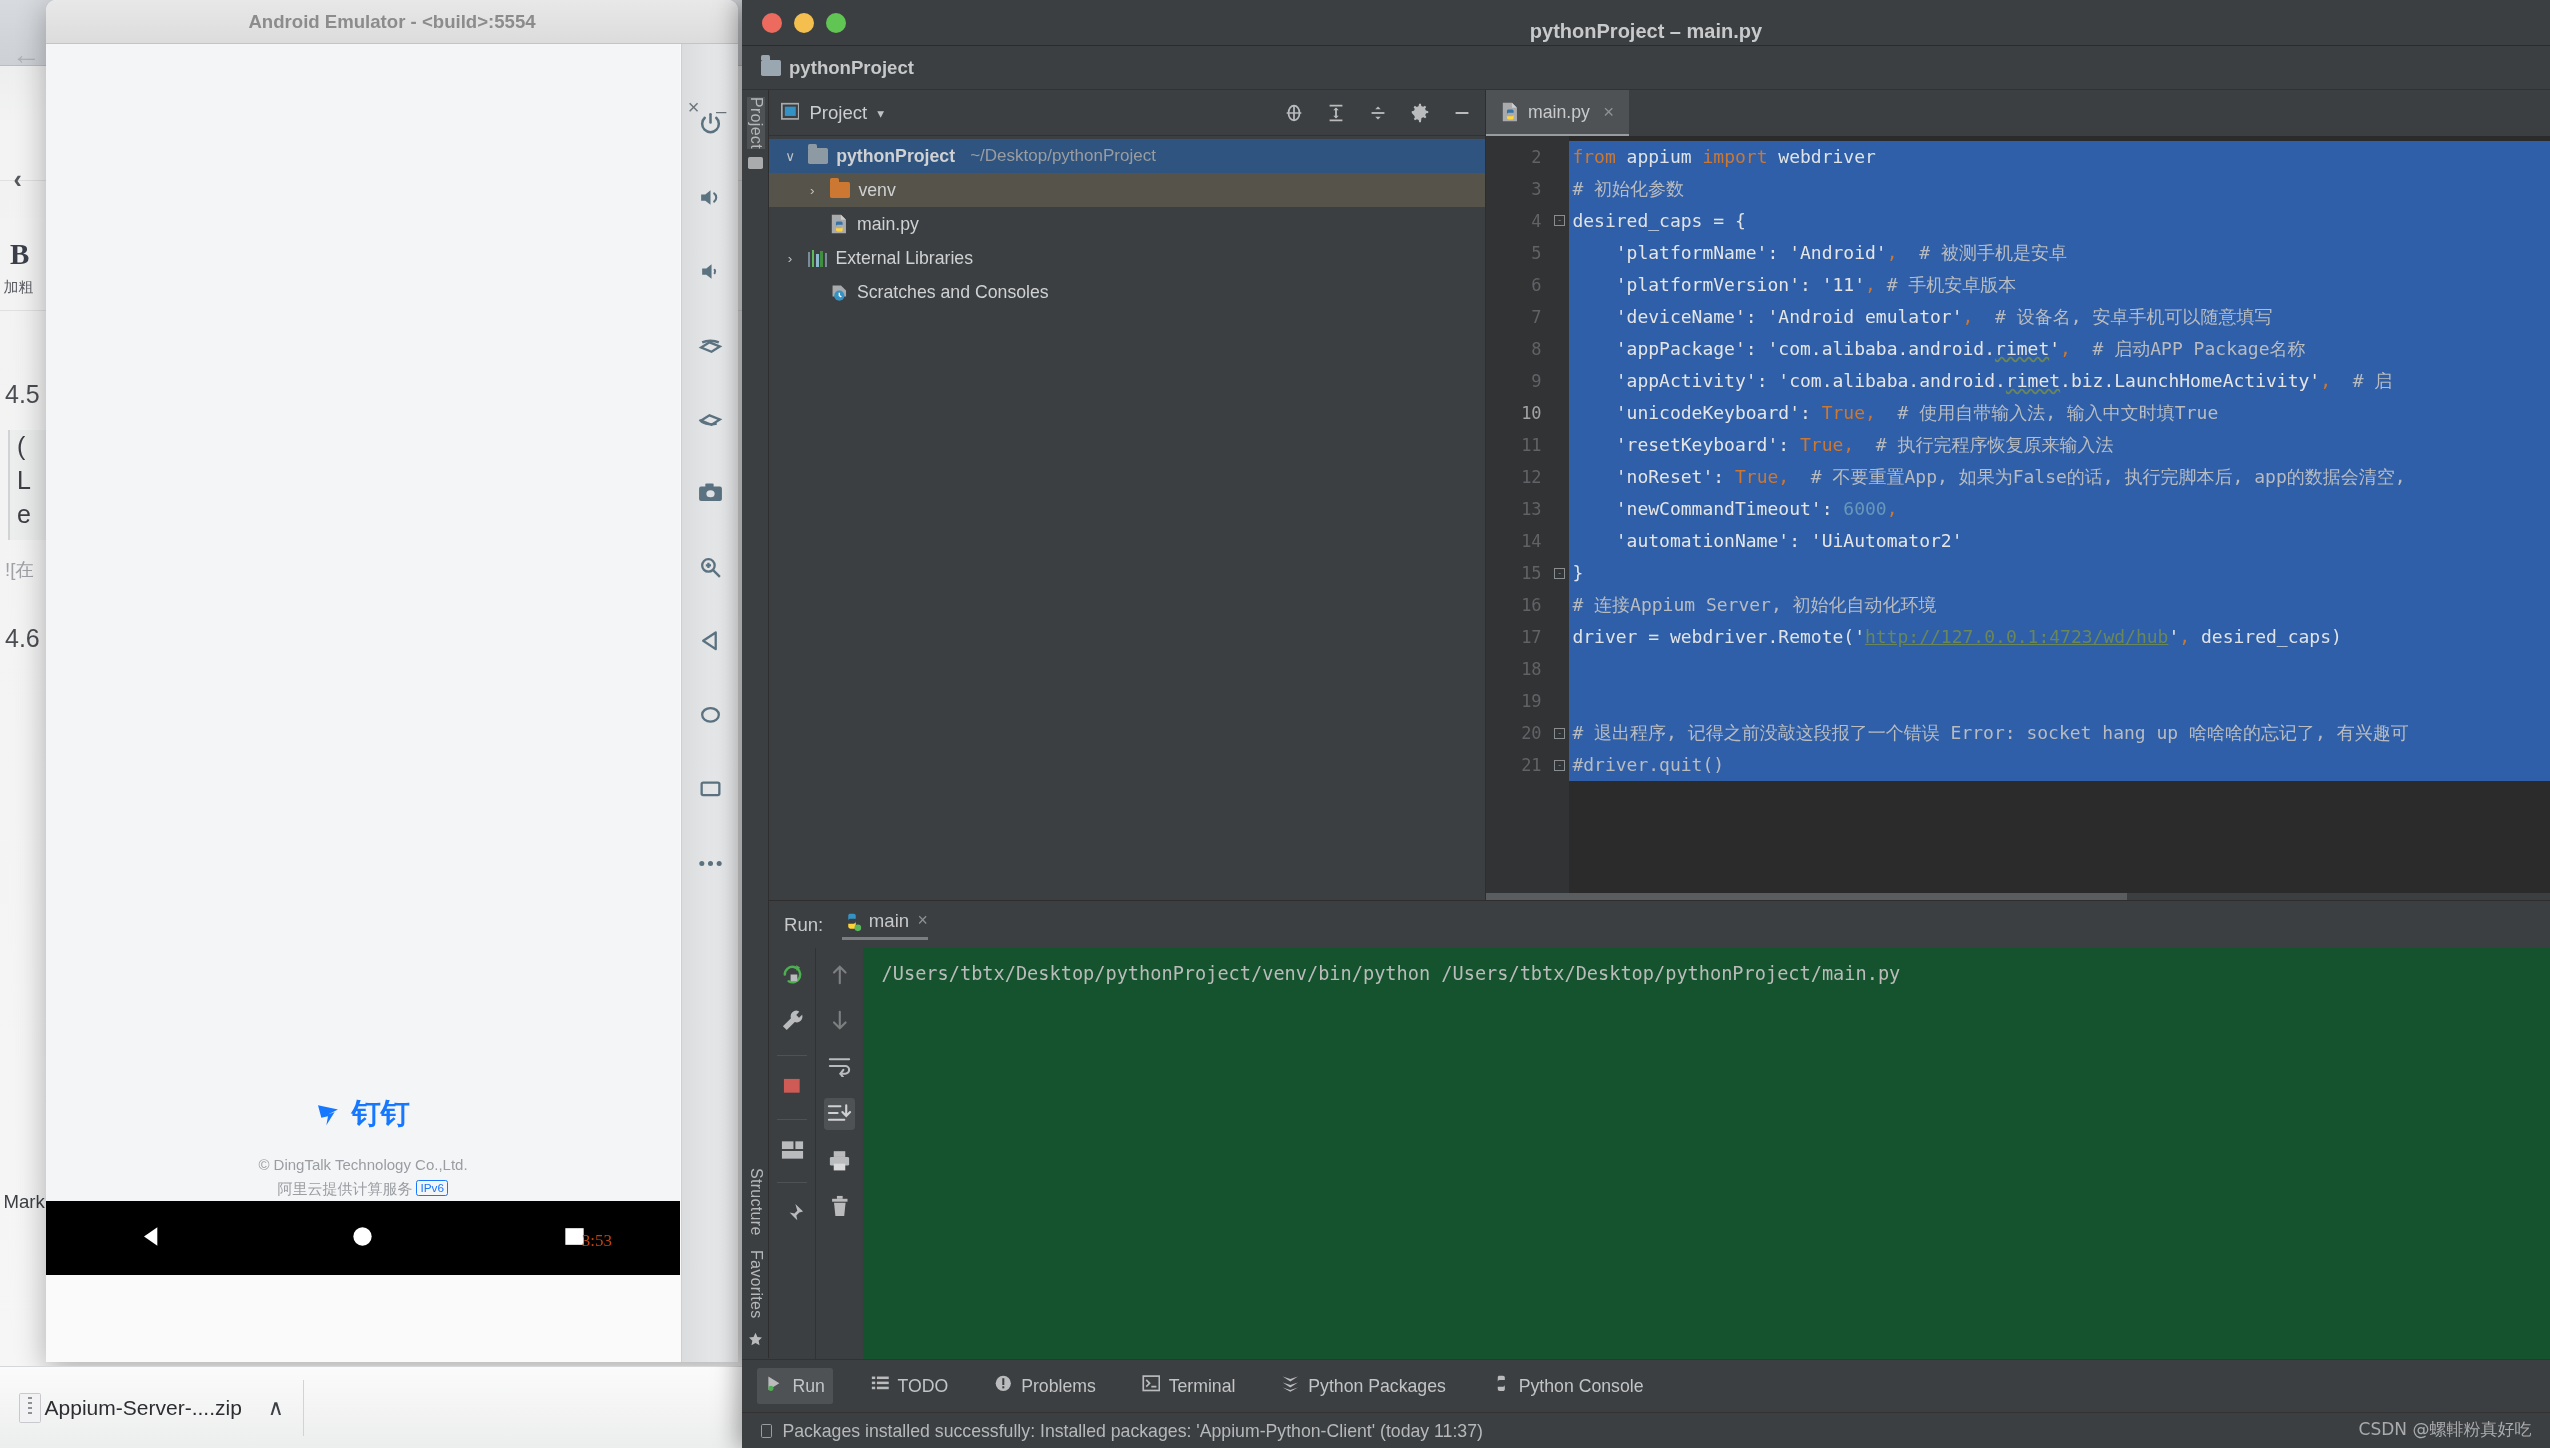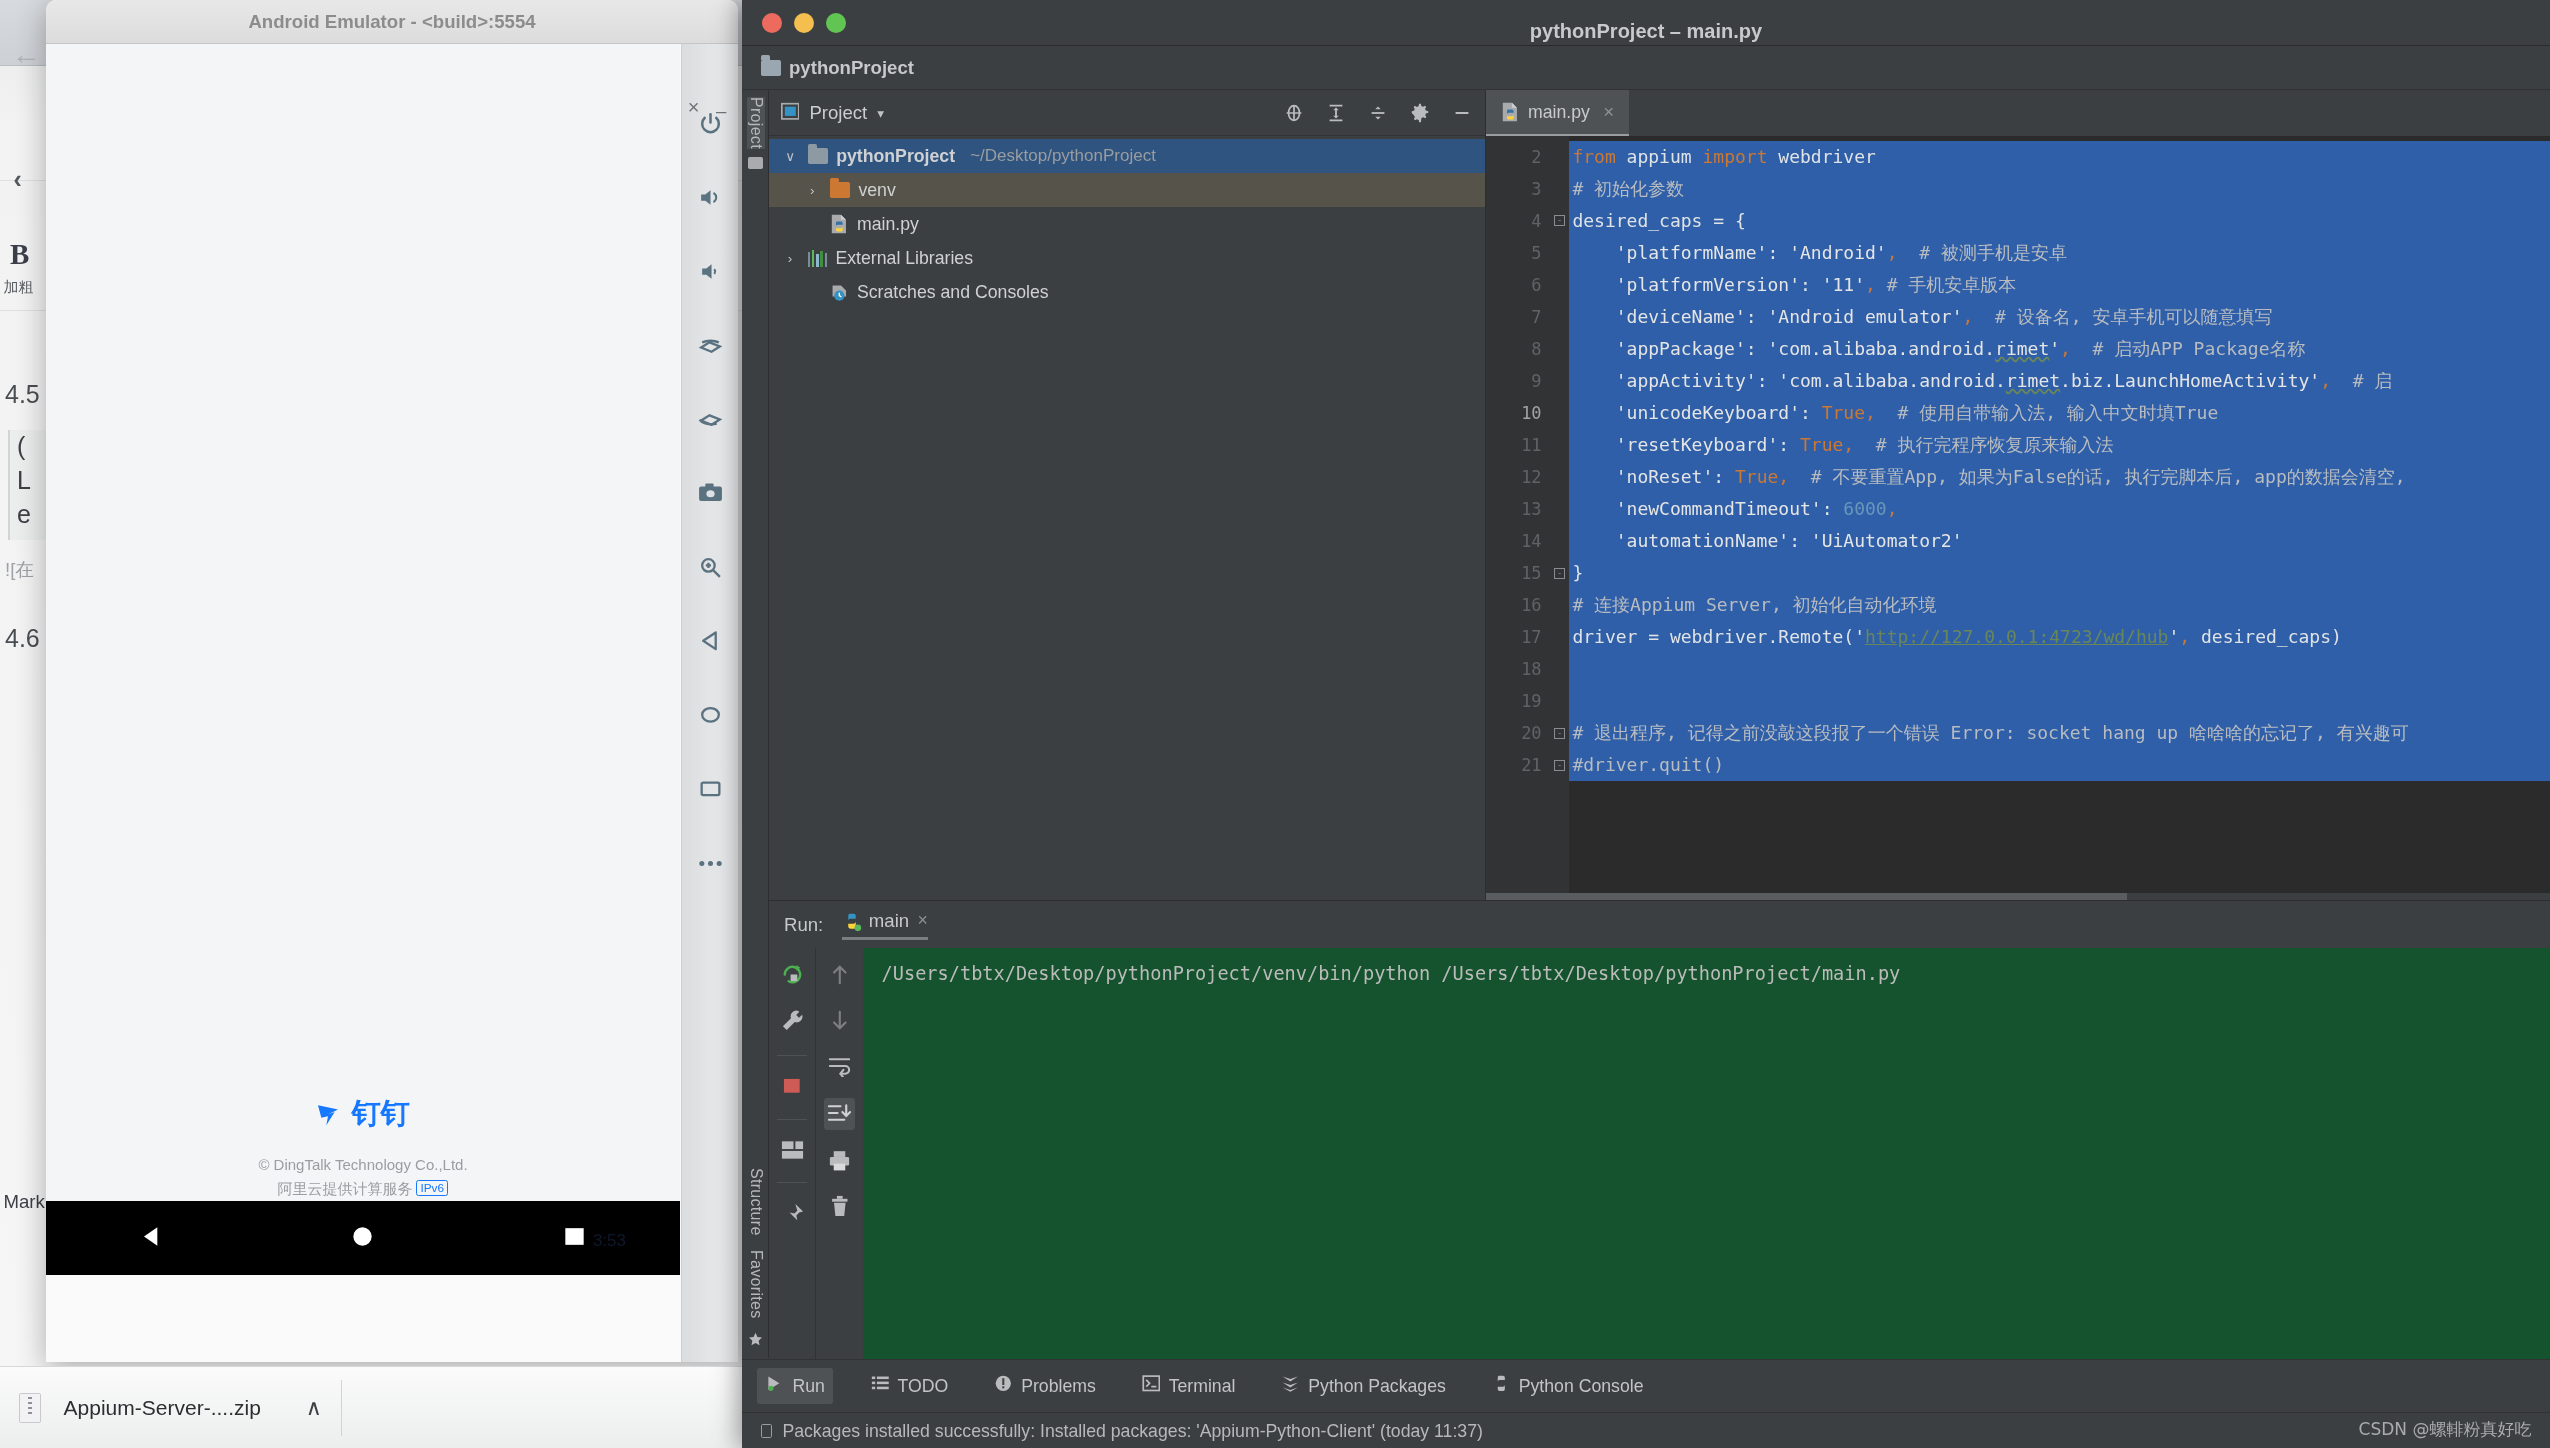--- a/index.html
+++ b/index.html
@@ -98,31 +98,31 @@
   .emu-wincontrols {
     position: absolute; right: 0; top: 44px; width: 57px; height: 42px;
   }
   .emu-x { position: absolute; left: 6.7px; top: 8.4px; font-size: 20px; color:#6d757b; }
   .emu-min { position: absolute; left: 35px; top: 11.8px; font-size: 18.6px; color:#6d757b; }
   .emu-btn {
     width: 57px; height: 74px; display: flex; align-items: center; justify-content: center;
     color: #5b7280;
   }
   .emu-time {
-    position: absolute; right: 54px; bottom: 23.6px; font-size: 17px; color: #0f172a;
+    position: absolute; right: 68px; bottom: 23.6px; font-size: 17px; color: #c2410c; font-family: Liberation Serif, serif;
   }
 
   
   .dl-bar {
     position: absolute; left: 0px; bottom: 0px; width: 742px; height: 83px;
     background: linear-gradient(to bottom,#fbfbfb,#eceded);
     border-top: 0.8px solid #d6d7d9;
     display: flex; align-items: center;
   }
-  .dl-item { display: flex; align-items: center; height: 83px; padding: 0 18.6px; gap: 23px; }
+  .dl-item { display: flex; align-items: center; height: 83px; padding: 0 18.6px; gap: 4px; }
   .dl-sep { width: 0.8px; height: 56px; background: #d2d3d5; }
   .dl-label { font-size: 21px; color: #2c2e31; }
   .dl-caret { font-size: 22px; color: #3c3f44; margin-left: 22px; }
   .zip-icon {
     width: 22px; height: 30px; background: #f2f2f4; border: 0.8px solid #c8c9cc; border-radius: 1.7px;
     position: relative;
   }
   .zip-icon::after {
     content:""; position:absolute; left: 8.4px; top: 2.5px; width: 4.2px; height: 17px;
     background: repeating-linear-gradient(to bottom,#8f9195 0 2.5px,#f2f2f4 2.5px 5px);

